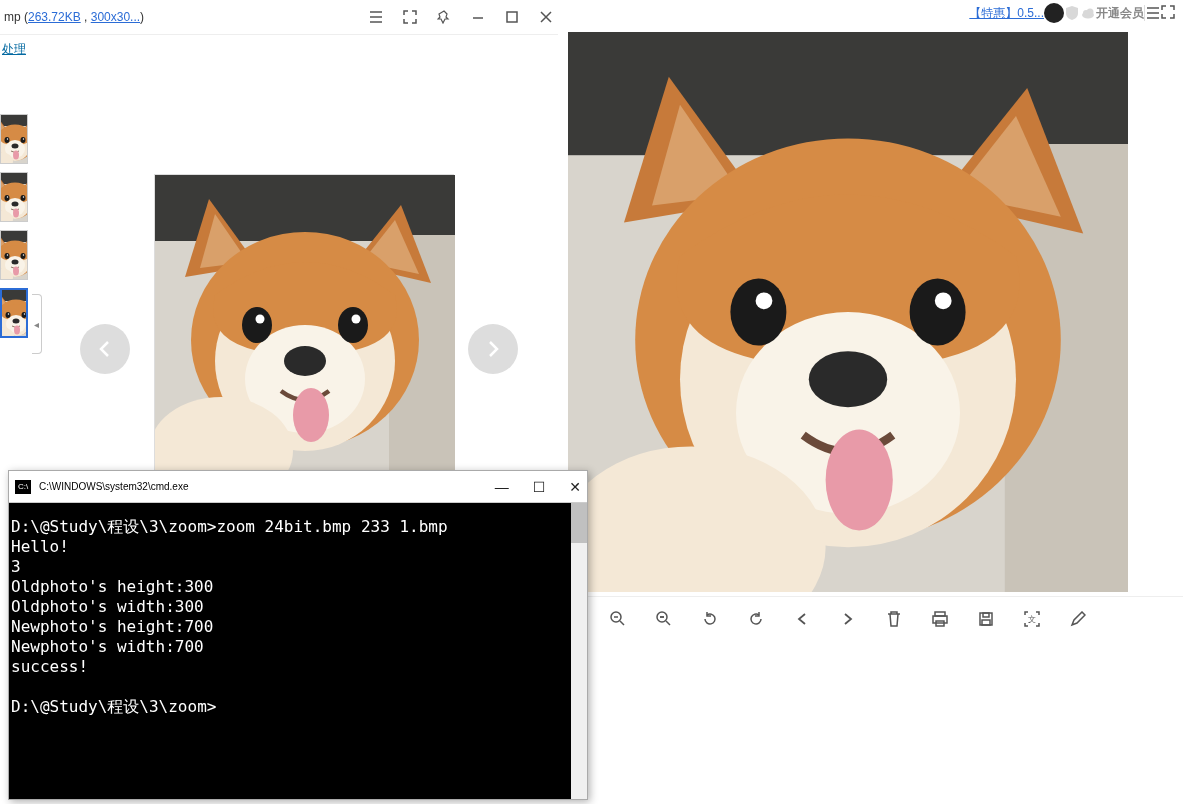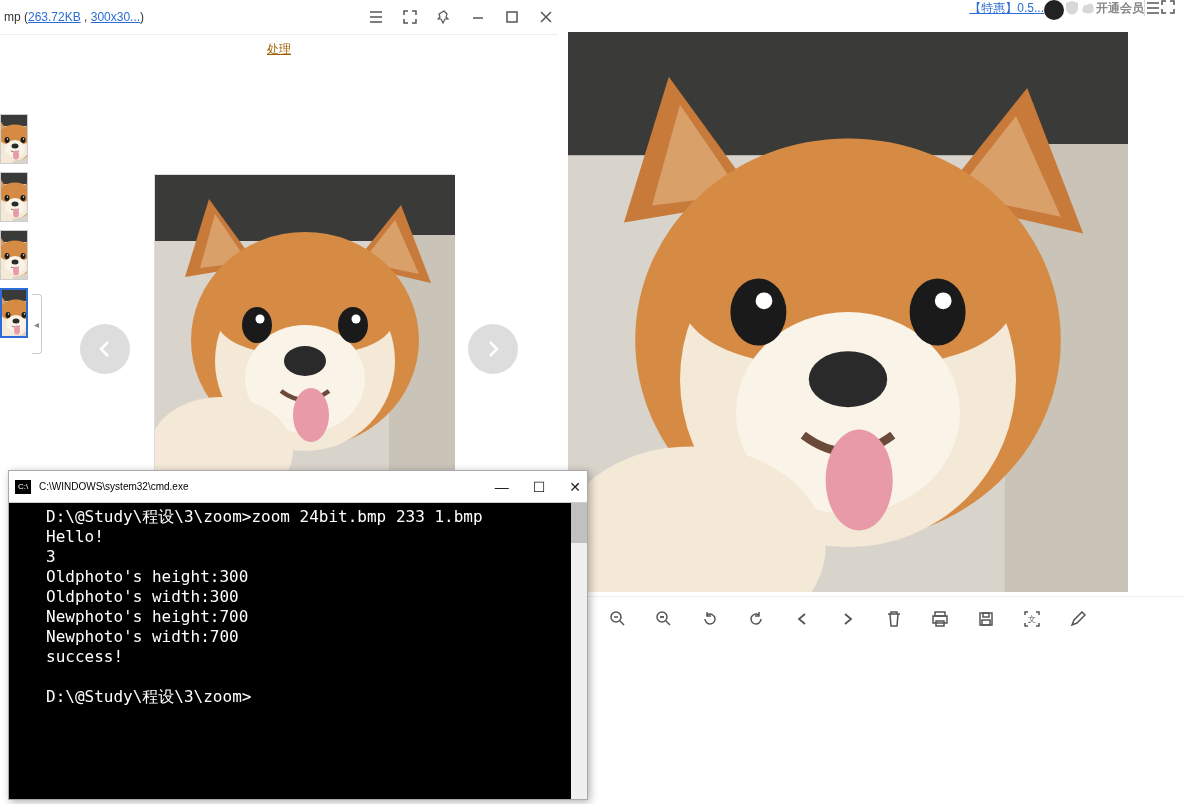--- a/index.html
+++ b/index.html
@@ -5,35 +5,35 @@
 * { margin: 0; padding: 0; box-sizing: border-box; }
 body { font-family: "Microsoft YaHei", Arial, sans-serif; background: #fff; width: 1183px; height: 804px; position: relative; overflow: hidden; }
 
 
 .viewer-left { position: absolute; left: 0; top: 0; width: 558px; height: 804px; background: #fff; }
 .vl-header { height: 35px; display: flex; align-items: center; padding: 0 4px; border-bottom: 1px solid #eee; }
 .vl-title { font-size: 12px; color: #333; }
 .vl-title a { color: #2b6cd6; text-decoration: underline; }
 .vl-header-icons { margin-left: auto; display: flex; gap: 18px; align-items: center; }
 .vl-header-icons .ico { width: 16px; height: 16px; display: flex; align-items: center; justify-content: center; color: #555; cursor: pointer; }
-.vl-linkbar { font-size: 12px; color: #a16207; text-decoration: underline; padding: 6px 2px; text-align: center; }
+.vl-linkbar { font-size: 12px; color: #0369a1; text-decoration: underline; padding: 6px 2px; }
 .vl-body { position: relative; height: calc(100% - 60px); }
 .vl-thumbs { position: absolute; left: 0; top: 50px; width: 30px; display: flex; flex-direction: column; gap: 8px; }
 .thumb { width: 28px; height: 50px; border: 1px solid #ccc; background: #f4f4f4; position: relative; overflow: hidden; }
 .thumb.active { border: 2px solid #2b6cd6; }
 .thumb-collapse { position: absolute; left: 32px; top: 230px; width: 10px; height: 60px; border: 1px solid #ccc; border-left: none; border-radius: 0 4px 4px 0; background: #fff; display: flex; align-items: center; justify-content: center; color: #888; font-size: 10px; cursor: pointer;}
 .vl-canvas { position: absolute; left: 60px; right: 10px; top: 50px; bottom: 10px; display: flex; align-items: flex-start; justify-content: center; }
 .vl-img { width: 300px; height: 300px; margin-top: 60px; }
 .nav-btn { position: absolute; top: 260px; width: 50px; height: 50px; border-radius: 50%; background: #ddd; color: #fff; display: flex; align-items: center; justify-content: center; font-size: 24px; cursor: pointer; }
 .nav-prev { left: 80px; }
 .nav-next { right: 40px; }
 
 
 .viewer-right { position: absolute; right: 0; top: 0; width: 625px; height: 640px; background: #fff; }
-.vr-header { height: 26px; display: flex; align-items: flex-start; justify-content: flex-end; padding: 0 6px; }
+.vr-header { height: 26px; display: flex; align-items: center; justify-content: flex-end; padding: 0 6px; }
 .vr-promo { font-size: 12px; color: #2b6cd6; }
 .vr-avatar { width: 20px; height: 20px; border-radius: 50%; background: #222; }
 .vr-badge { width: 16px; height: 16px; display:inline-block; }
 .vr-vip { font-size: 12px; color: #888; font-weight: bold; }
 .vr-header .ico { width: 16px; height: 16px; color: #555; cursor: pointer; }
 .vr-canvas { position: absolute; left: 10px; top: 32px; right: 10px; bottom: 50px; display: flex; align-items: flex-start; justify-content: flex-start; }
 .vr-img { width: 560px; height: 560px; }
 .vr-toolbar { position: absolute; left: 0; right: 0; bottom: 0; height: 44px; display: flex; align-items: center; justify-content: center; gap: 26px; border-top: 1px solid #eee; background:#fff;}
 .vr-toolbar .tico { width: 20px; height: 20px; color: #555; cursor: pointer; display:flex; align-items:center; justify-content:center;}
 .vr-toolbar .tico.grid { display: grid; grid-template-columns: 8px 8px; grid-template-rows: 8px 8px; gap: 2px;}
@@ -42,21 +42,21 @@
 .vr-toolbar .tico.grid span:nth-child(3){background:#7ed321;}
 .vr-toolbar .tico.grid span:nth-child(4){background:#4a90e2;}
 
 
 .cmd { position: absolute; left: 8px; top: 470px; width: 580px; height: 330px; border: 1px solid #aaa; background: #000; box-shadow: 2px 2px 8px rgba(0,0,0,0.3); }
 .cmd-title { height: 32px; background: #fff; display: flex; align-items: center; padding: 0 6px; border-bottom: 1px solid #ccc; }
 .cmd-icon { width: 16px; height: 14px; background: #000; margin-right: 8px; display:flex; align-items:center; justify-content:center; color:#fff; font-size:8px;}
 .cmd-title-text { font-size: 10px; color: #000; }
 .cmd-sysbtns { margin-left: auto; display: flex; gap: 24px; font-size: 14px; color: #222; }
 .cmd-sysbtns span { cursor: pointer; }
-.cmd-body { position: relative; height: calc(100% - 32px); color: #fff; font-family: "NSimSun","SimSun", monospace; font-size: 16px; padding: 4px 2px; white-space: pre; overflow: hidden; line-height: 20px; margin-left: 35px;}
+.cmd-body { position: relative; height: calc(100% - 32px); color: #fff; font-family: "NSimSun","SimSun", monospace; font-size: 16px; padding: 14px 2px; white-space: pre; overflow: hidden; line-height: 20px;}
 .cmd-scroll { position: absolute; right: 0; top: 0; width: 16px; height: 100%; background: #f0f0f0; }
 .cmd-scroll-thumb { width: 100%; height: 40px; background: #c0c0c0; }
 
 svg { display: block; }
 
 
 .dog-svg-wrap { border:1px solid #ddd; }
 </style>
 </head>
 <body>

